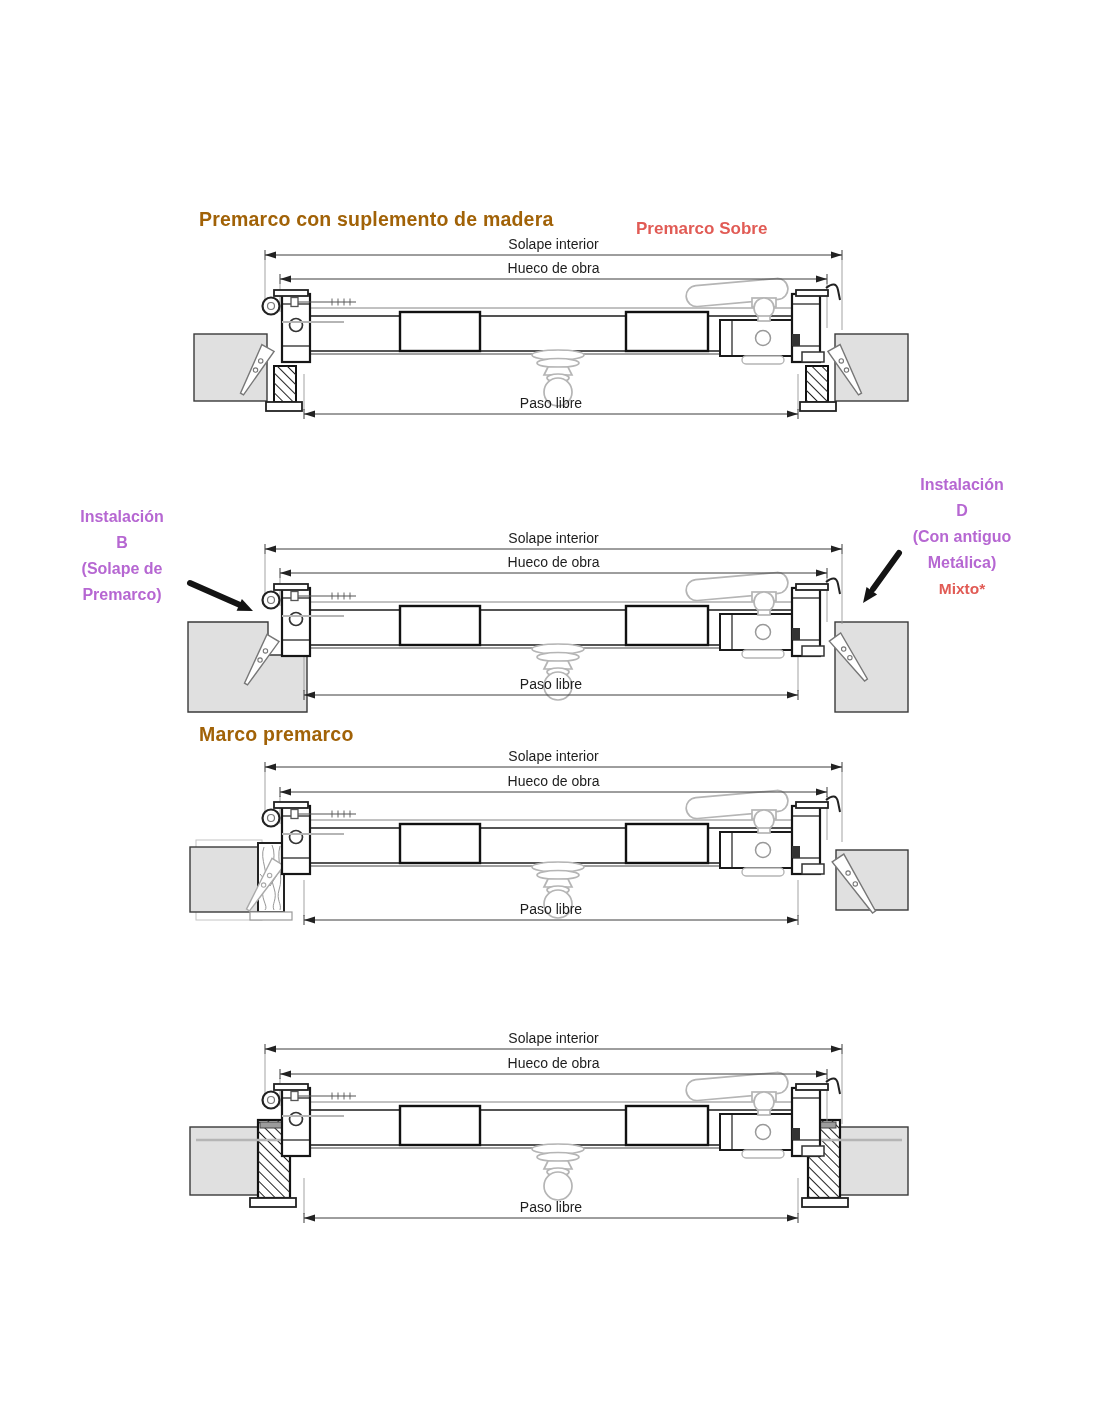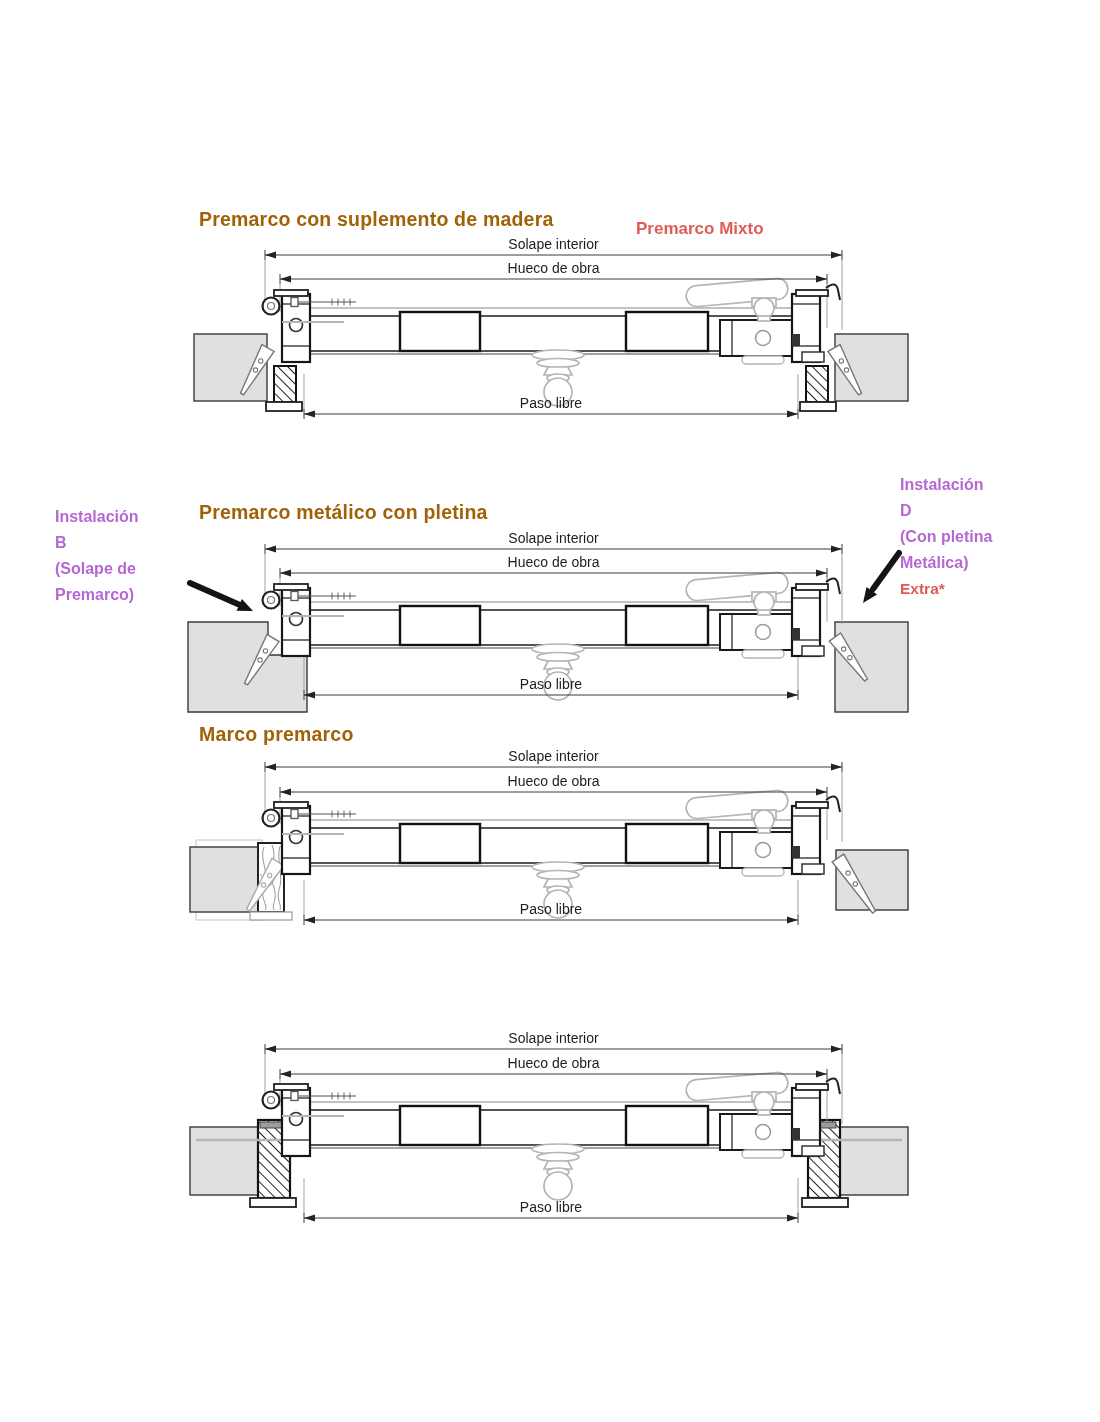--- a/index.html
+++ b/index.html
@@ -1,34 +1,34 @@
 <!DOCTYPE html>
 <html><head>
 <meta charset="utf-8">
 <style>
   html,body{margin:0;padding:0;background:#fff;}
   .page{position:relative;width:1100px;height:1422px;background:#ffffff;overflow:hidden;
         font-family:"Liberation Sans",sans-serif;}
   .title{position:absolute;margin:4px;font-size:19.5px;font-weight:700;color:#a16207;
          letter-spacing:.2px;white-space:nowrap;}
   .tag{position:absolute;font-weight:700;font-size:17px;color:#e15b55;white-space:nowrap;}
-  .note{position:absolute;font-weight:700;font-size:16px;line-height:26px;
+  .note{position:absolute;text-align:center;font-weight:700;font-size:16px;line-height:26px;
         color:#b667d2;}
   .note .extra{color:#e15b55;font-size:15.5px;}
   svg.diag{position:absolute;}
   svg.arrow{position:absolute;}
   .dimtxt{font-family:"Liberation Sans",sans-serif;font-size:14px;fill:#1d1d1d;}
 </style>
 </head>
 <body>
 
 <div class="page">
 
   <h2 class="title" style="left:195px;top:204px">Premarco con suplemento de madera</h2>
-  <div class="tag" style="left:636px;top:219px">Premarco Mixto</div>
+  <div class="tag" style="left:636px;top:219px">Premarco Sobre</div>
   <svg class="diag" id="diag0" style="left:186px;top:236px" width="730" height="196" viewBox="0 0 730 196">
       <g>
         <rect x="8" y="98" width="73" height="67" fill="#e0e0e0" stroke="#3a3a3a" stroke-width="1.4"></rect>
         <rect x="649" y="98" width="73" height="67" fill="#e0e0e0" stroke="#3a3a3a" stroke-width="1.4"></rect>
         <rect x="88" y="130" width="22" height="36" fill="#fff" stroke="#111" stroke-width="2"></rect>
         <rect x="88" y="130" width="22" height="36" fill="url(#hatch-sup)"></rect>
         <rect x="620" y="130" width="22" height="36" fill="#fff" stroke="#111" stroke-width="2"></rect>
         <rect x="620" y="130" width="22" height="36" fill="url(#hatch-sup)"></rect>
         <rect x="80" y="166" width="36" height="9" fill="#fff" stroke="#222" stroke-width="1.8"></rect>
         <rect x="614" y="166" width="36" height="9" fill="#fff" stroke="#222" stroke-width="1.8"></rect>
@@ -130,33 +130,32 @@
       <g>
         <line x1="118" y1="178" x2="612" y2="178" stroke="#3c3c3c" stroke-width="1"></line>
         <line x1="118" y1="173" x2="118" y2="183" stroke="#3c3c3c" stroke-width="1"></line>
         <line x1="612" y1="173" x2="612" y2="183" stroke="#3c3c3c" stroke-width="1"></line>
         <polygon points="118,178 129,174.6 129,181.4" fill="#222" stroke="undefined" stroke-width="undefined"></polygon>
         <polygon points="612,178 601,174.6 601,181.4" fill="#222" stroke="undefined" stroke-width="undefined"></polygon>
         <text x="365" y="172" text-anchor="middle" class="dimtxt">Paso libre</text>
       </g>
     </svg>
 
-  <h2 class="title" style="left:195px;top:497px">Premarco metálico con pletina</h2>
   <div class="note" style="left:55px;top:504px;width:134px">
     <div>Instalación</div>
     <div>B</div>
     <div>(Solape de</div>
     <div>Premarco)</div>
   </div>
   <div class="note" style="left:900px;top:472px;width:124px">
     <div>Instalación</div>
     <div>D</div>
-    <div>(Con pletina</div>
+    <div>(Con antiguo</div>
     <div>Metálica)</div>
-    <div class="extra">Extra*</div>
+    <div class="extra">Mixto*</div>
   </div>
   <svg class="arrow" style="left:185px;top:575px" width="85" height="48" viewBox="0 0 85 48">
     <line x1="5" y1="8" x2="55" y2="30" stroke="#141414" stroke-width="6" stroke-linecap="round"></line>
     <polygon points="68,36 51.6,35.8 56.9,24" fill="#141414"></polygon>
   </svg>
   <svg class="arrow" style="left:855px;top:545px" width="60" height="65" viewBox="0 0 60 65">
     <line x1="44" y1="8" x2="18" y2="44" stroke="#141414" stroke-width="6" stroke-linecap="round"></line>
     <polygon points="8,58 11.5,42 22.1,49.6" fill="#141414"></polygon>
   </svg>
   <svg class="diag" id="diag1" style="left:186px;top:530px" width="730" height="196" viewBox="0 0 730 196">

